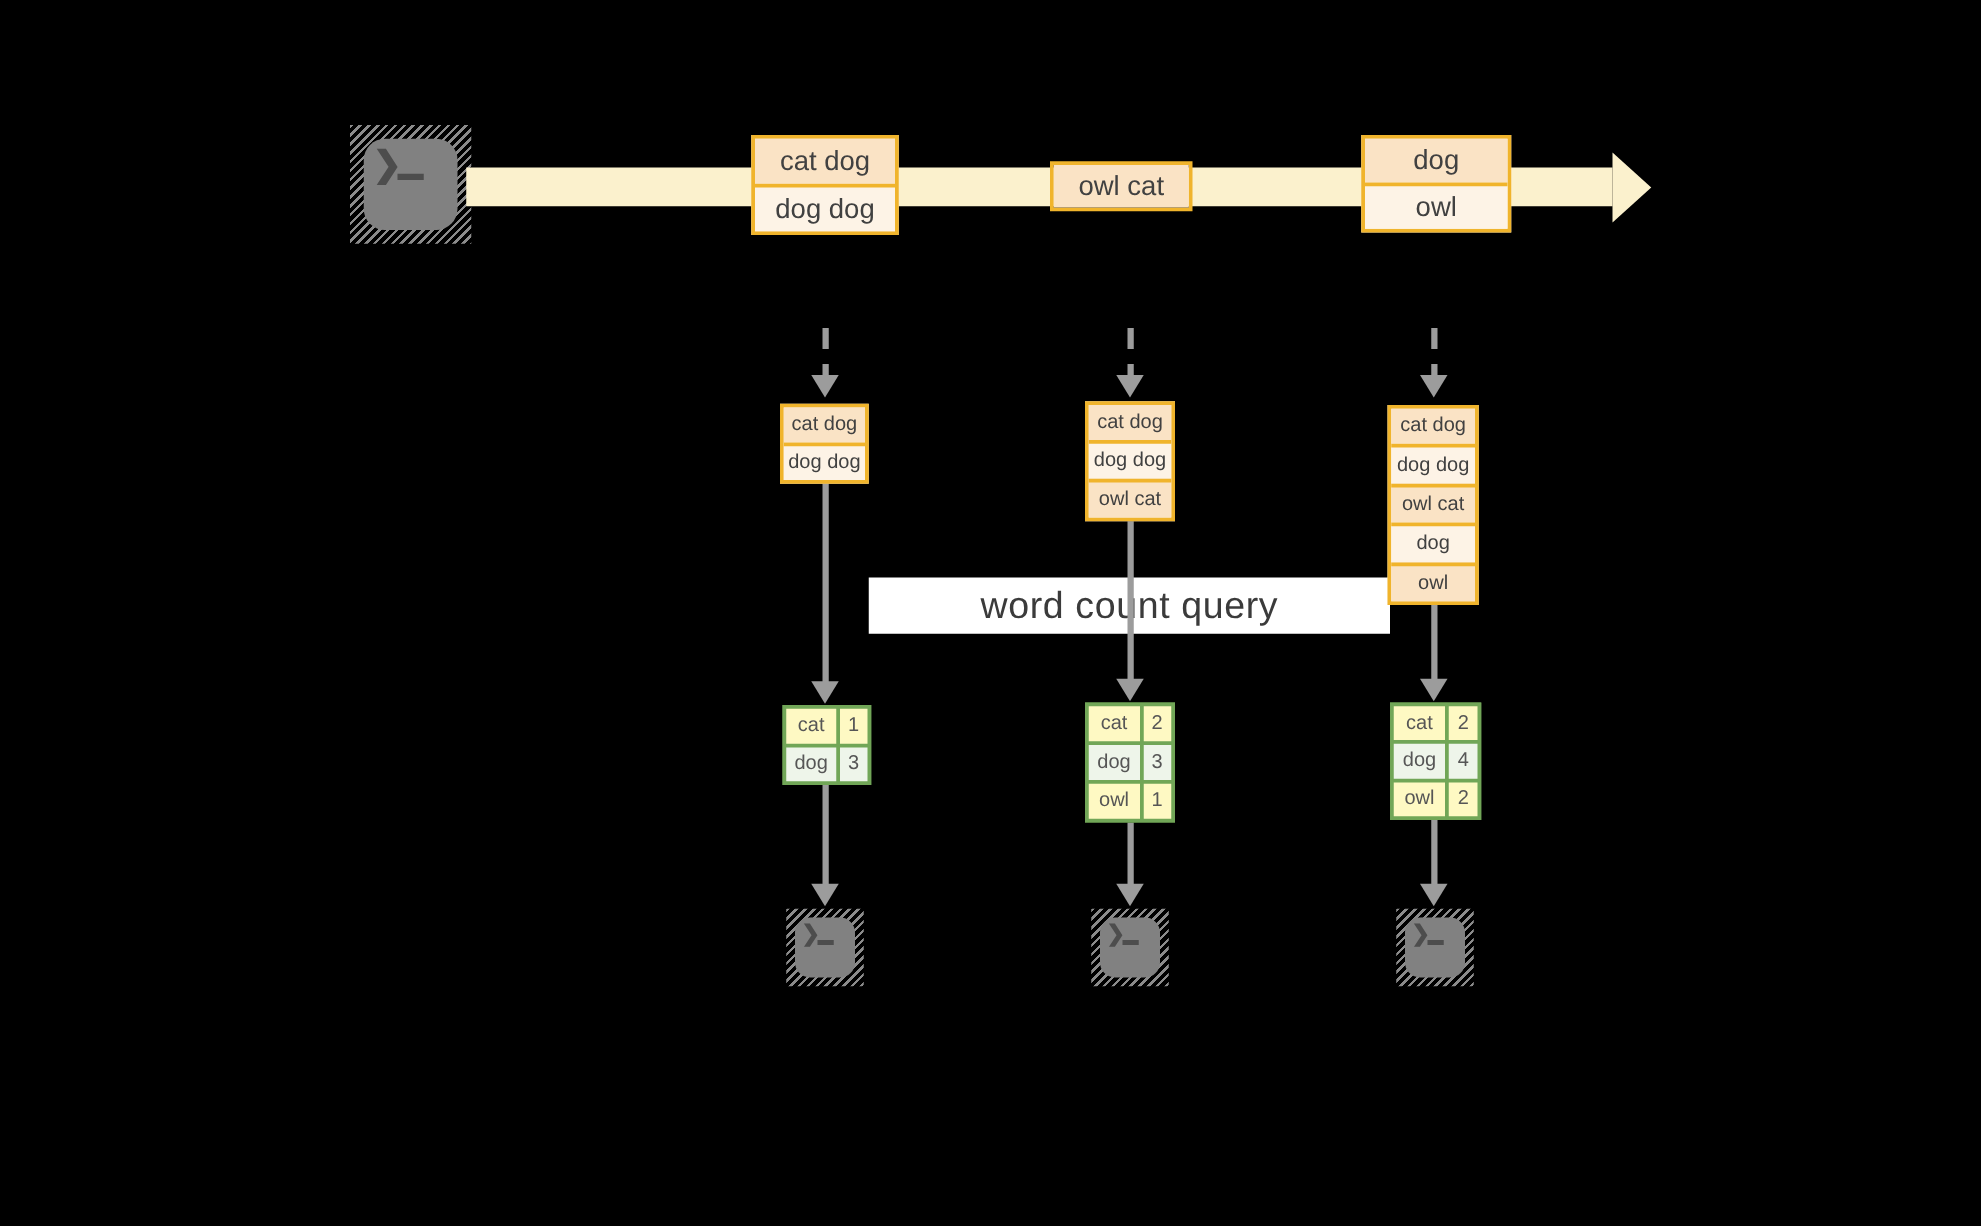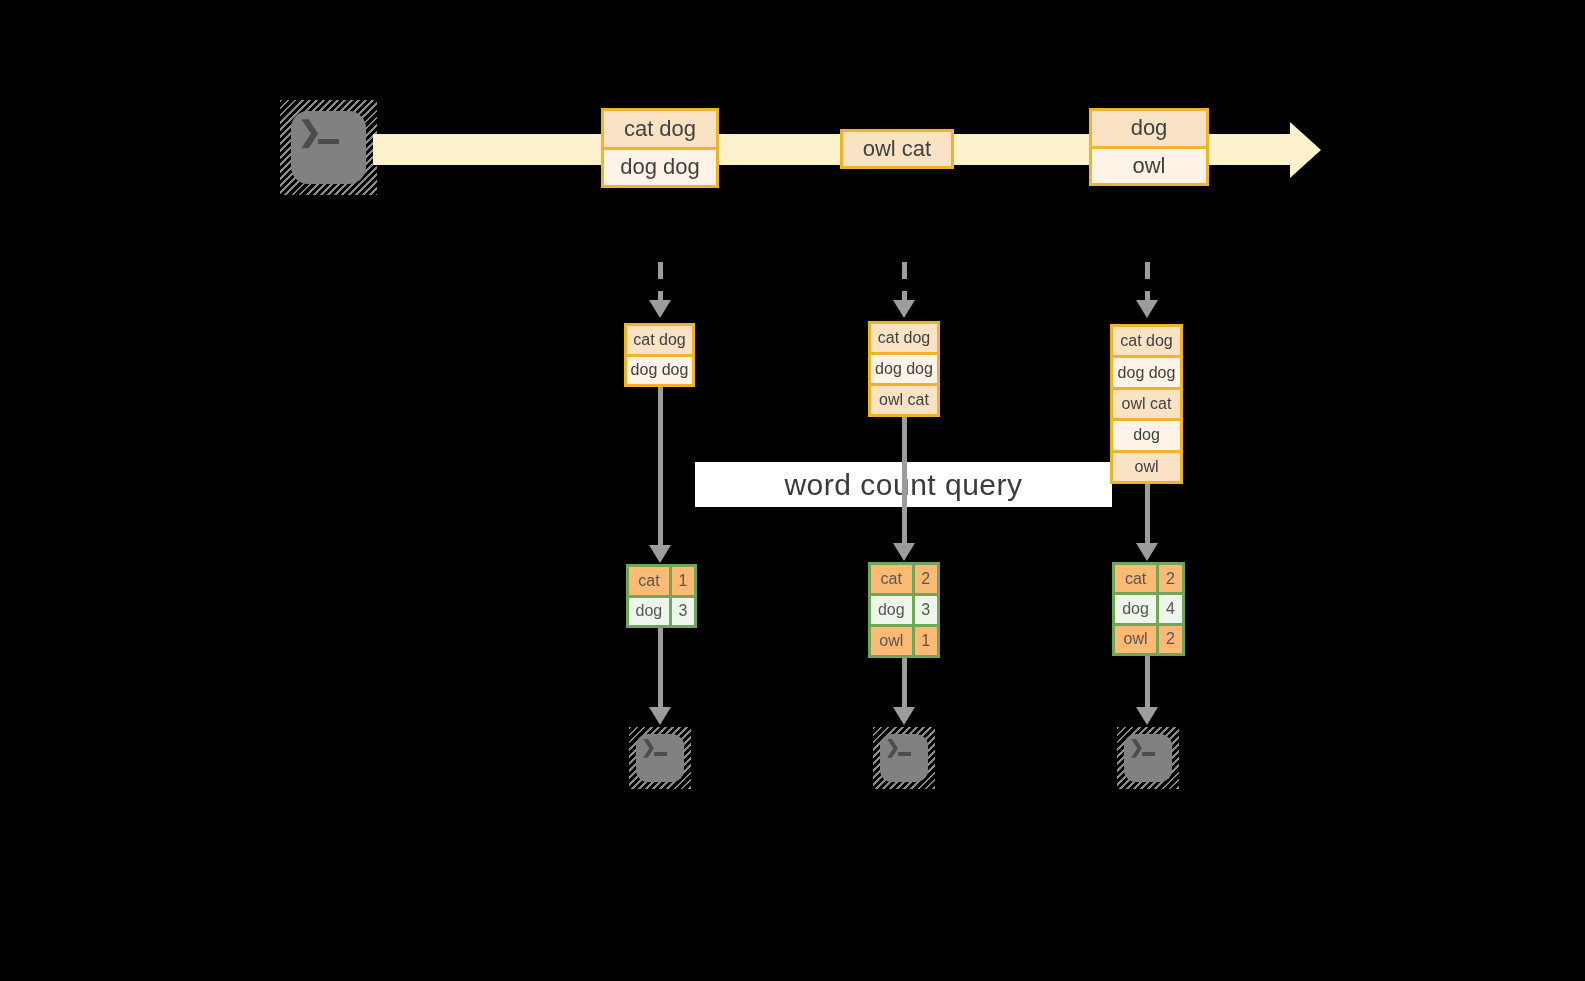--- a/index.html
+++ b/index.html
@@ -37,21 +37,21 @@
   .aline.dashed{background:repeating-linear-gradient(to bottom,#9c9c9c 0 17px,transparent 17px 29px);}
   .ahead{position:absolute;width:0;height:0;z-index:2;
     border-left:11px solid transparent;border-right:11px solid transparent;border-top:18px solid #9c9c9c;}
   
   .banner{position:absolute;left:695px;top:462px;width:417px;height:45px;background:#ffffff;z-index:1;
     display:flex;align-items:center;justify-content:center;font-size:30px;font-weight:300;color:#3b3b3b;letter-spacing:0.5px;}
   
   .gtable{position:absolute;z-index:3;box-sizing:border-box;border:3px solid #71a657;background:#71a657;
     display:grid;grid-template-columns:1.8fr 1fr;gap:3px;}
   .gcell{display:flex;align-items:center;justify-content:center;font-size:16px;color:#565656;}
-  .gcell.dark{background:#fdba74;}
+  .gcell.dark{background:#fef9c3;}
   .gcell.light{background:#eef5ea;}
 </style>
 </head>
 <body>
 
 <div class="canvas">
 
   <div class="term big" style="left:280px;top:100px;width:97px;height:95px;">
     <div class="hatch"></div>
     <div class="screen">

